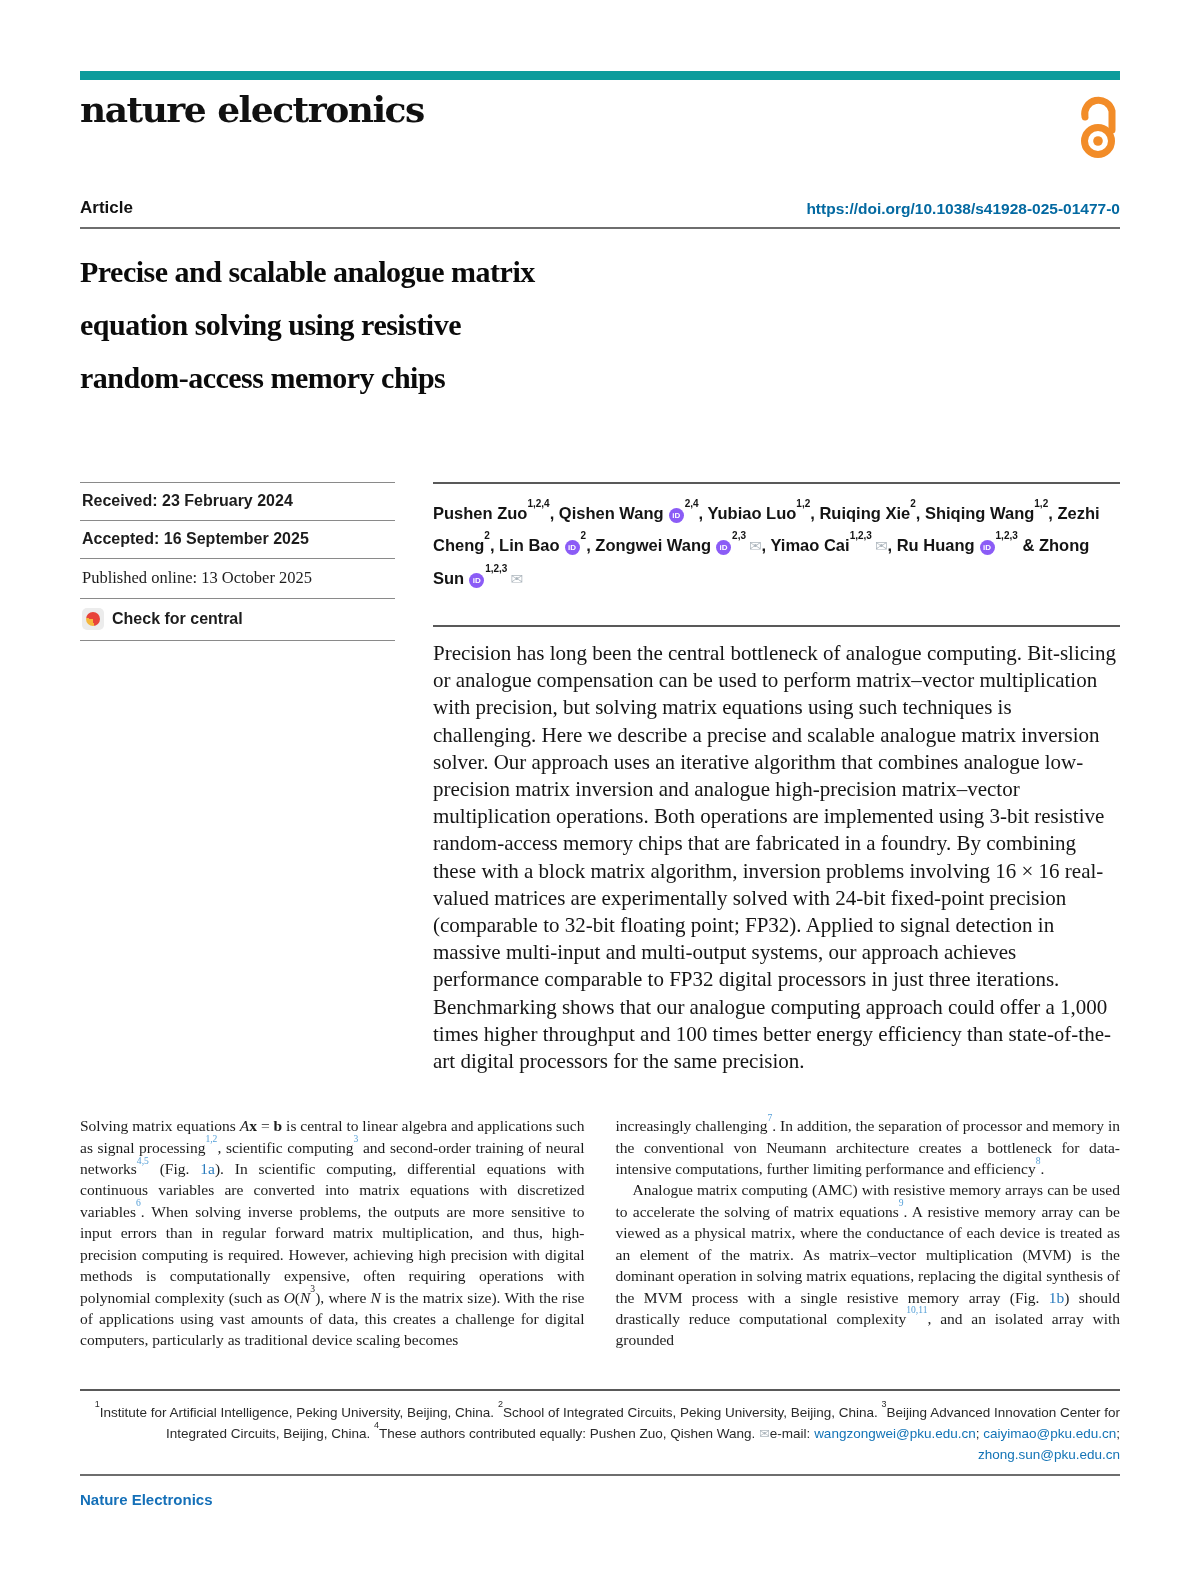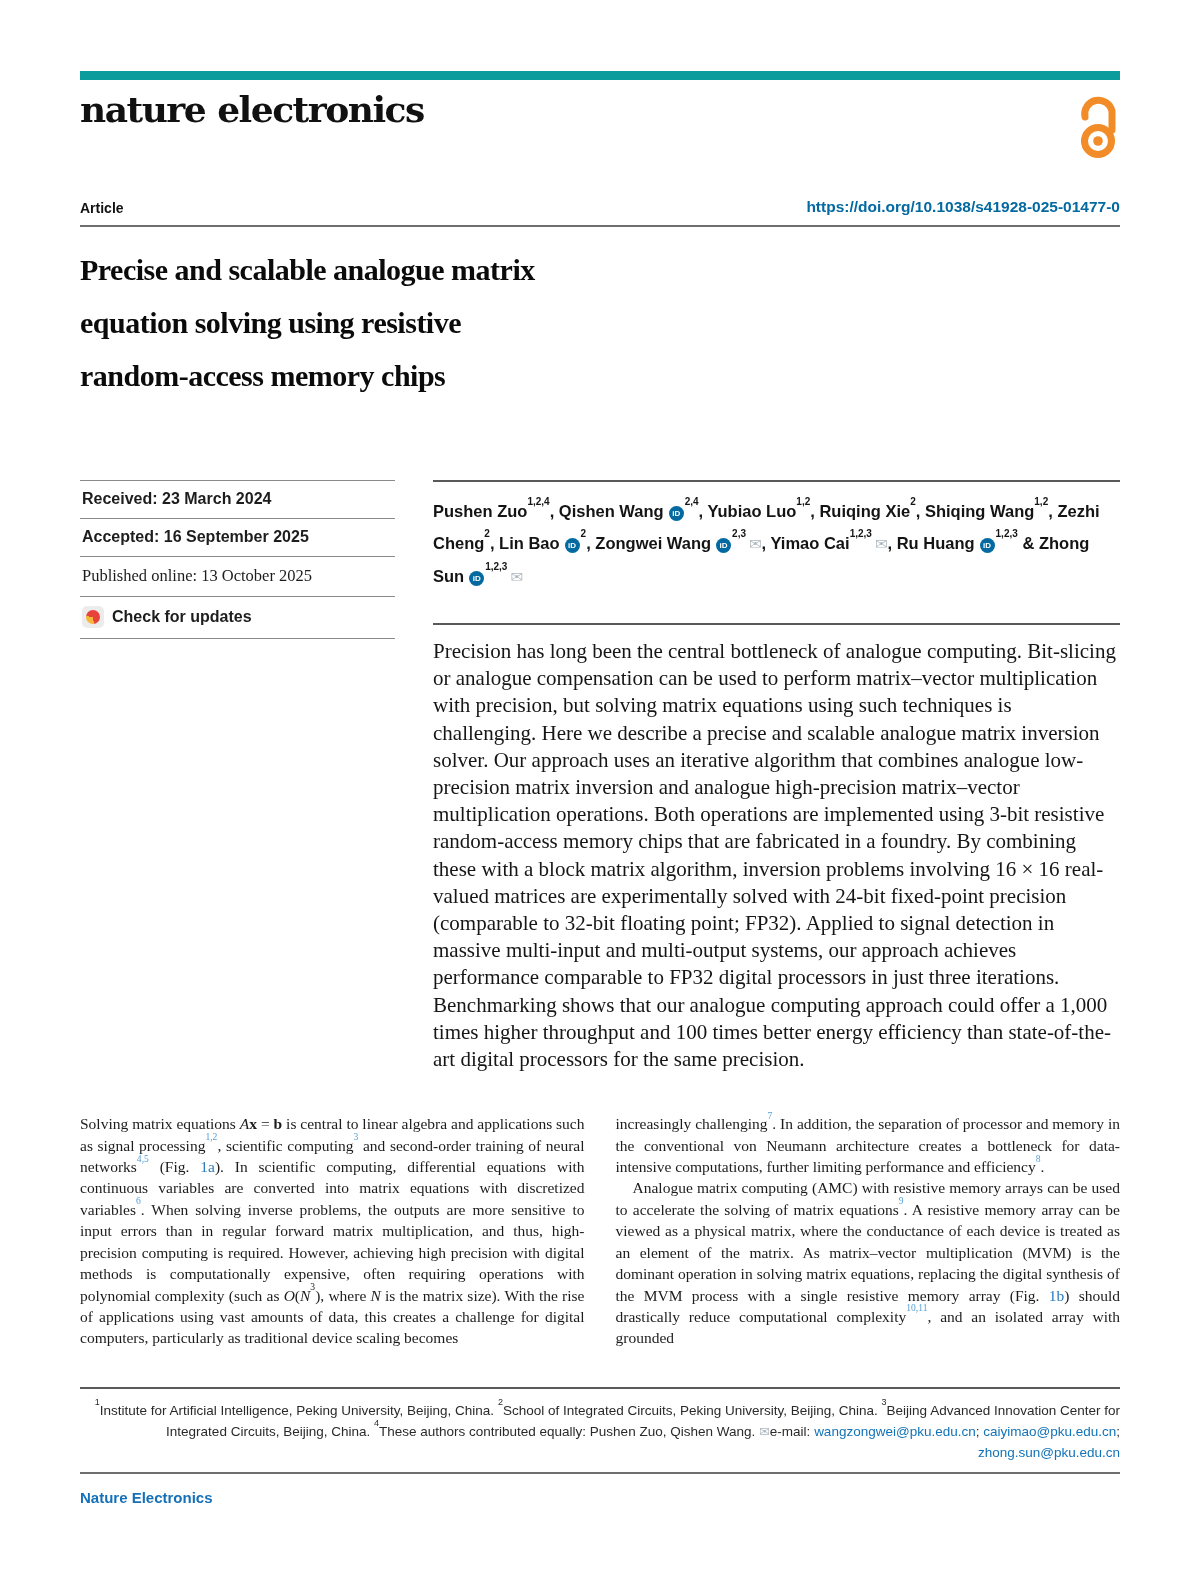--- a/index.html
+++ b/index.html
@@ -7,39 +7,39 @@
   body { height:1593px; overflow:hidden; font-family:"Liberation Sans", sans-serif; color:#1a1a1a; }
   .page { padding:1px 80px; }
 
   
   .brand-bar { margin-top:70px; height:9px; background:#0c9c9c; }
   .masthead { display:flex; justify-content:space-between; align-items:flex-start; margin-top:10px; height:76px; }
   .wordmark { font-family:"DejaVu Serif", serif; font-weight:700; font-size:36px; letter-spacing:-1.5px; word-spacing:1px; color:#111; line-height:1.1; }
   .oa-icon { margin-top:4px; }
 
   .article-row { display:flex; justify-content:space-between; align-items:flex-end; margin-top:32px; padding-bottom:9px; border-bottom:2px solid #6e6e6e; }
-  .article-label { font-size:14px; font-weight:700; color:#111; }
+  .article-label { font-size:17px; font-weight:700; color:#111; }
   .doi-link { font-size:15.5px; font-weight:700; color:#0369a1; text-decoration:none; }
 
   .paper-title { margin-top:16px; font-family:"Liberation Serif", serif; font-weight:700; font-size:30px; line-height:53px; letter-spacing:-0.5px; color:#0b0b0b; }
 
   
   .info-grid { display:grid; grid-template-columns:315px 1fr; column-gap:38px; margin-top:78px; }
   .dates-col { }
   .date-item { border-top:1.5px solid #8a8a8a; padding:9px 2px 10px 2px; font-size:16px; font-weight:700; color:#1d1d1d; }
   .date-item.serif { font-family:"Liberation Serif", serif; font-weight:400; font-size:16.5px; }
   .date-item:last-child { border-bottom:1.5px solid #8a8a8a; }
   .cfu { display:flex; align-items:center; gap:8px; cursor:pointer; }
   .cfu-badge { width:22px; height:22px; border-radius:5px; background:#ececec; display:inline-flex; align-items:center; justify-content:center; flex:0 0 auto; }
   .cfu-badge::before { content:''; width:14px; height:14px; border-radius:50%;
       background:conic-gradient(#e8433a 0 48%, #f5b73c 48% 77%, #e8433a 77% 100%); }
 
   .authors-block { border-top:2px solid #595959; padding-top:12px; font-size:16.5px; font-weight:700; line-height:29px; color:#141414; }
   .authors-block sup.aff { font-size:10px; position:relative; top:-6px; font-weight:700; }
-  .orcid-icon { display:inline-block; width:15px; height:15px; border-radius:50%; background:#0369a1; color:#fff;
+  .orcid-icon { display:inline-block; width:15px; height:15px; border-radius:50%; background:#8b5cf6; color:#fff;
       font-size:8px; font-weight:700; text-align:center; line-height:15px; margin:12px 1px 0 5px; vertical-align:1px; cursor:pointer; }
   .mail-icon { font-family:"DejaVu Sans", sans-serif; color:#aeb7be; font-size:15px; font-weight:400; margin-left:3px; cursor:pointer; }
 
   .abstract-block { margin-top:31px; border-top:2px solid #595959; padding-top:13px;
       font-family:"Liberation Serif", serif; font-size:21px; line-height:27.2px; color:#161616; max-width:692px; }
 
   
   .body-cols { display:grid; grid-template-columns:1fr 1fr; column-gap:31px; margin-top:40px;
       font-family:"Liberation Serif", serif; font-size:15.5px; line-height:21.4px; color:#1c1c1c; text-align:justify; }
   .body-cols p.indent { text-indent:17px; }
@@ -79,26 +79,26 @@
   <div class="article-row">
     <span class="article-label">Article</span>
     <a class="doi-link">https://doi.org/10.1038/s41928-025-01477-0</a>
   </div>
 
   <h1 class="paper-title">Precise and scalable analogue matrix<br>equation solving using resistive<br>random-access memory chips</h1>
 
   <div class="info-grid">
 
     <div class="dates-col">
-      <div class="date-item">Received: 23 March 2024</div>
+      <div class="date-item">Received: 23 February 2024</div>
       <div class="date-item">Accepted: 16 September 2025</div>
       <div class="date-item serif">Published online: 13 October 2025</div>
       <div class="date-item cfu">
         <span class="cfu-badge"></span>
-        <span>Check for updates</span>
+        <span>Check for central</span>
       </div>
     </div>
 
     <div>
       <div class="authors-block"><span>Pushen Zuo</span><sup class="aff">1,2,4</sup>, <span>Qishen Wang</span><span class="orcid-icon">iD</span><sup class="aff">2,4</sup>, <span>Yubiao Luo</span><sup class="aff">1,2</sup>, <span>Ruiqing Xie</span><sup class="aff">2</sup>, <span>Shiqing Wang</span><sup class="aff">1,2</sup>, <span>Zezhi Cheng</span><sup class="aff">2</sup>, <span>Lin Bao</span><span class="orcid-icon">iD</span><sup class="aff">2</sup>, <span>Zongwei Wang</span><span class="orcid-icon">iD</span><sup class="aff">2,3</sup><span class="mail-icon">✉</span>, <span>Yimao Cai</span><sup class="aff">1,2,3</sup><span class="mail-icon">✉</span>, <span>Ru Huang</span><span class="orcid-icon">iD</span><sup class="aff">1,2,3</sup> &amp; <span>Zhong Sun</span><span class="orcid-icon">iD</span><sup class="aff">1,2,3</sup><span class="mail-icon">✉</span></div>
       <div class="abstract-block">Precision has long been the central bottleneck of analogue computing. Bit-slicing or analogue compensation can be used to perform matrix–vector multiplication with precision, but solving matrix equations using such techniques is challenging. Here we describe a precise and scalable analogue matrix inversion solver. Our approach uses an iterative algorithm that combines analogue low-precision matrix inversion and analogue high-precision matrix–vector multiplication operations. Both operations are implemented using 3-bit resistive random-access memory chips that are fabricated in a foundry. By combining these with a block matrix algorithm, inversion problems involving 16 × 16 real-valued matrices are experimentally solved with 24-bit fixed-point precision (comparable to 32-bit floating point; FP32). Applied to signal detection in massive multi-input and multi-output systems, our approach achieves performance comparable to FP32 digital processors in just three iterations. Benchmarking shows that our analogue computing approach could offer a 1,000 times higher throughput and 100 times better energy efficiency than state-of-the-art digital processors for the same precision.</div>
     </div>
 
   </div>
 

